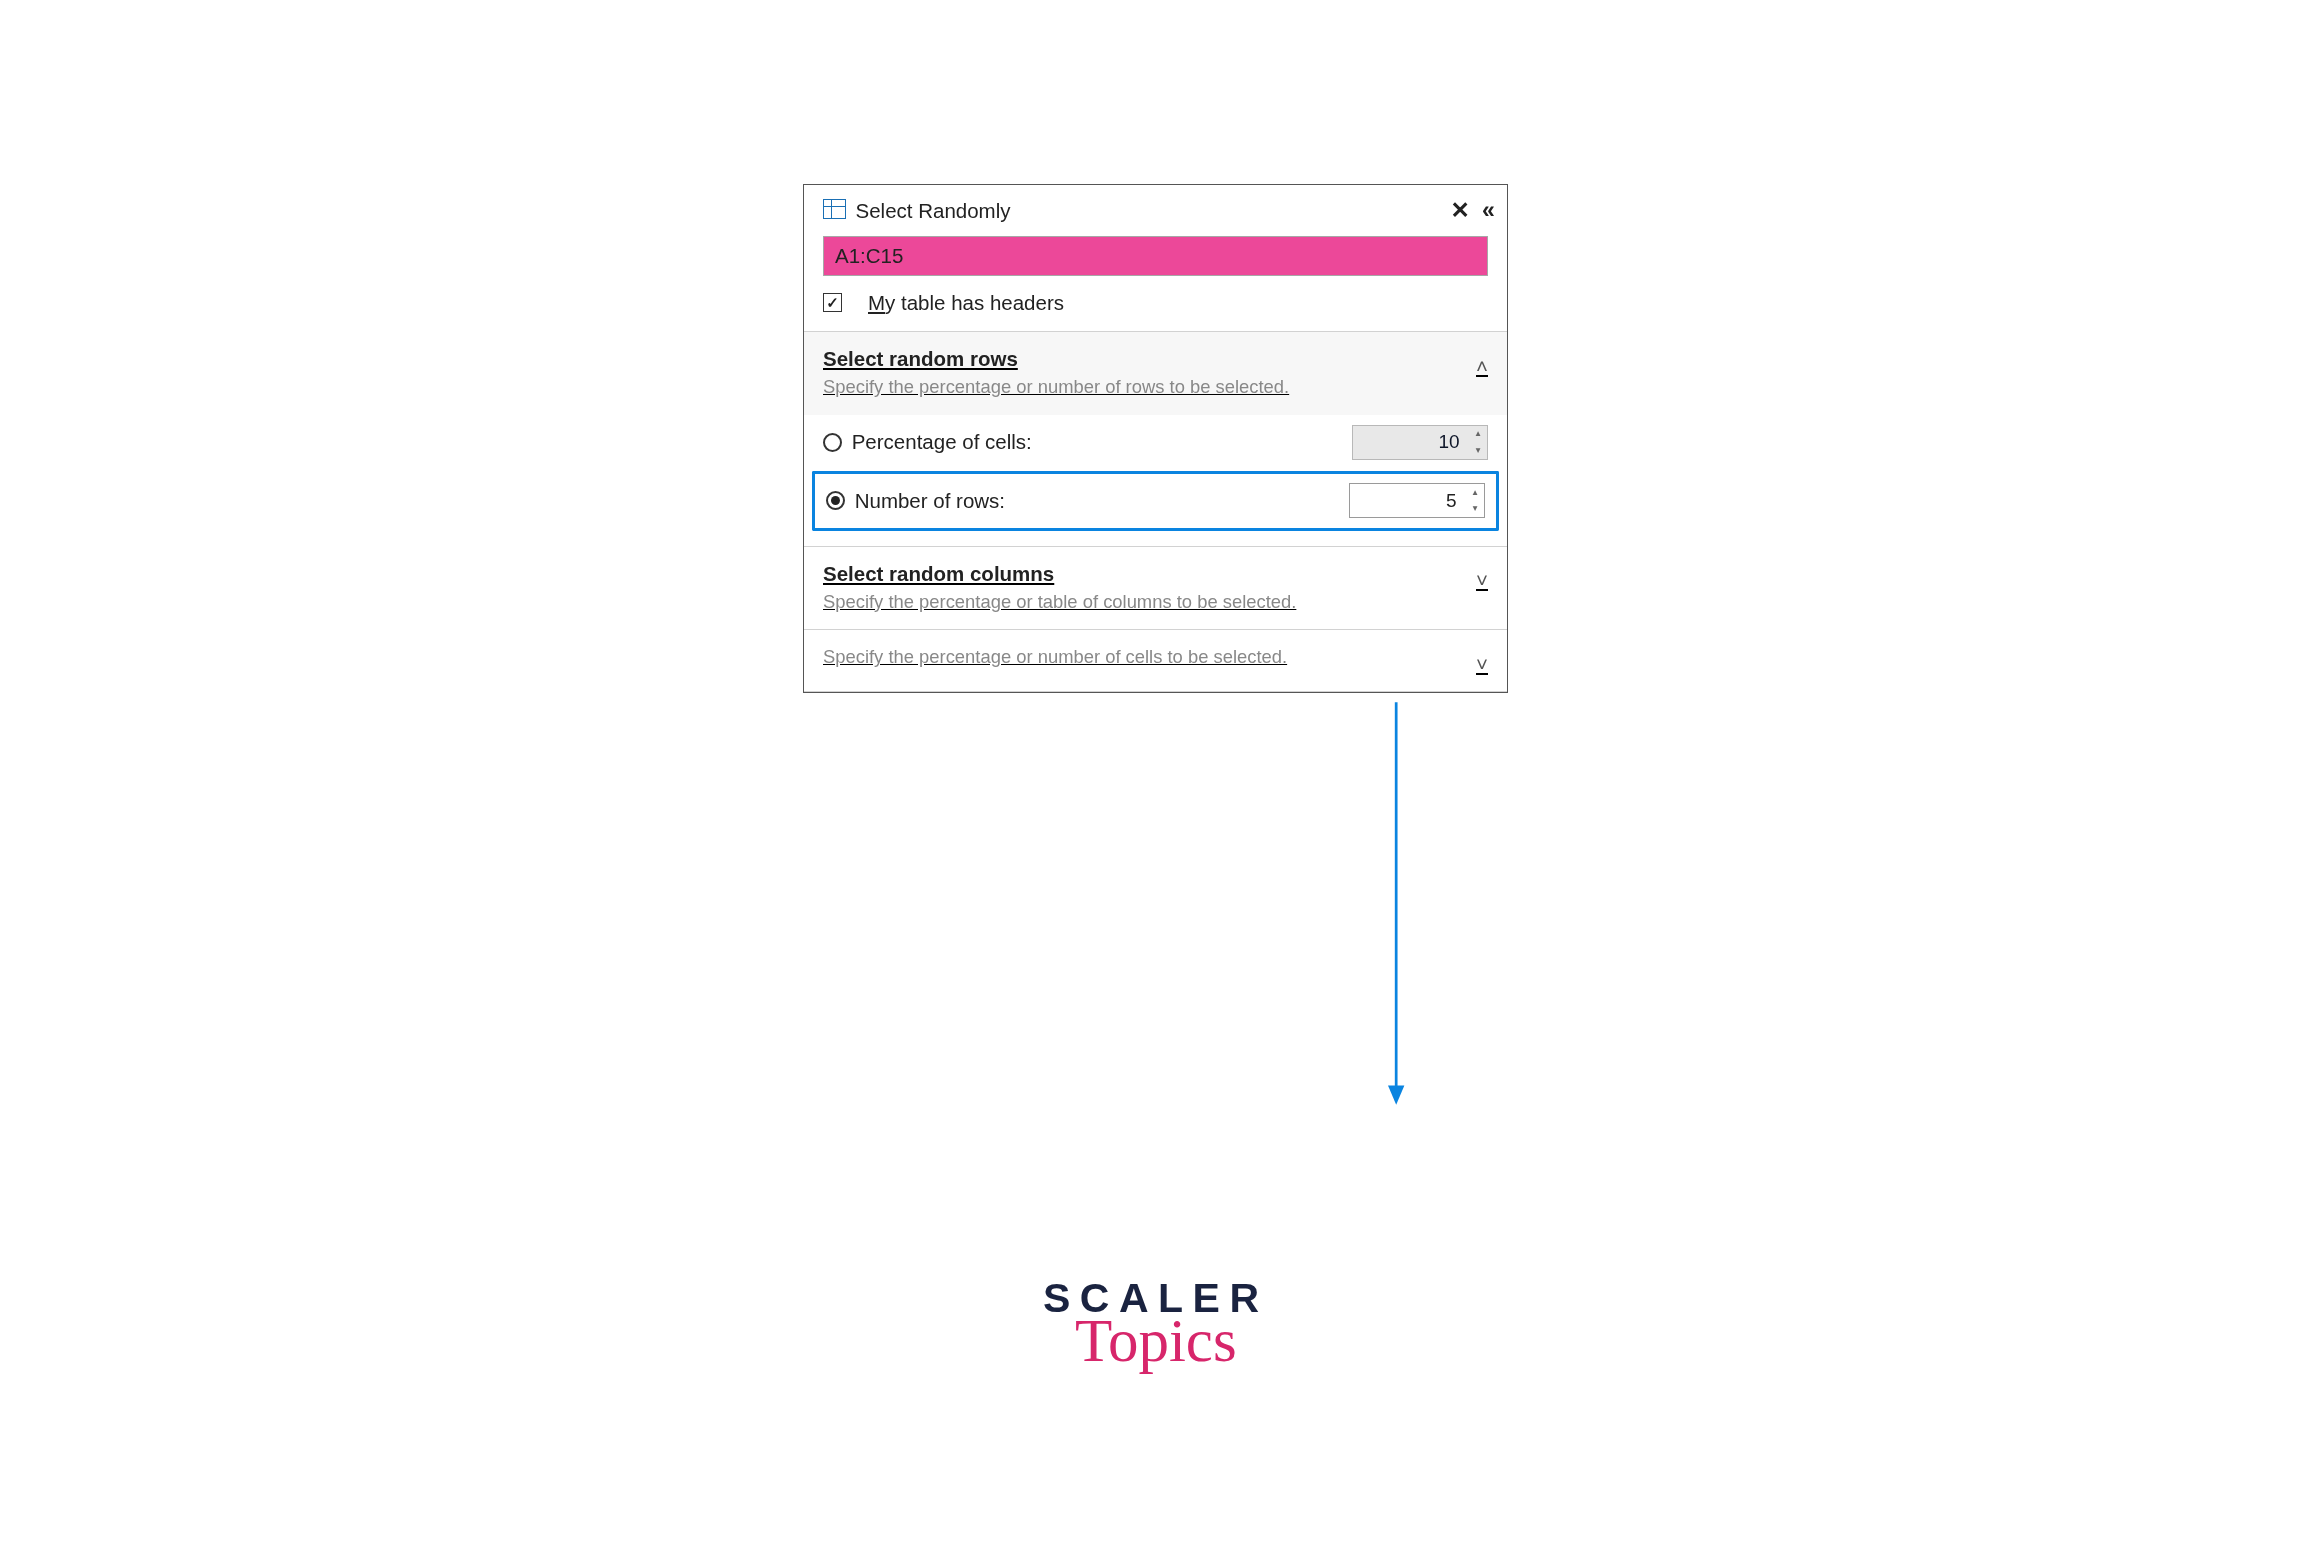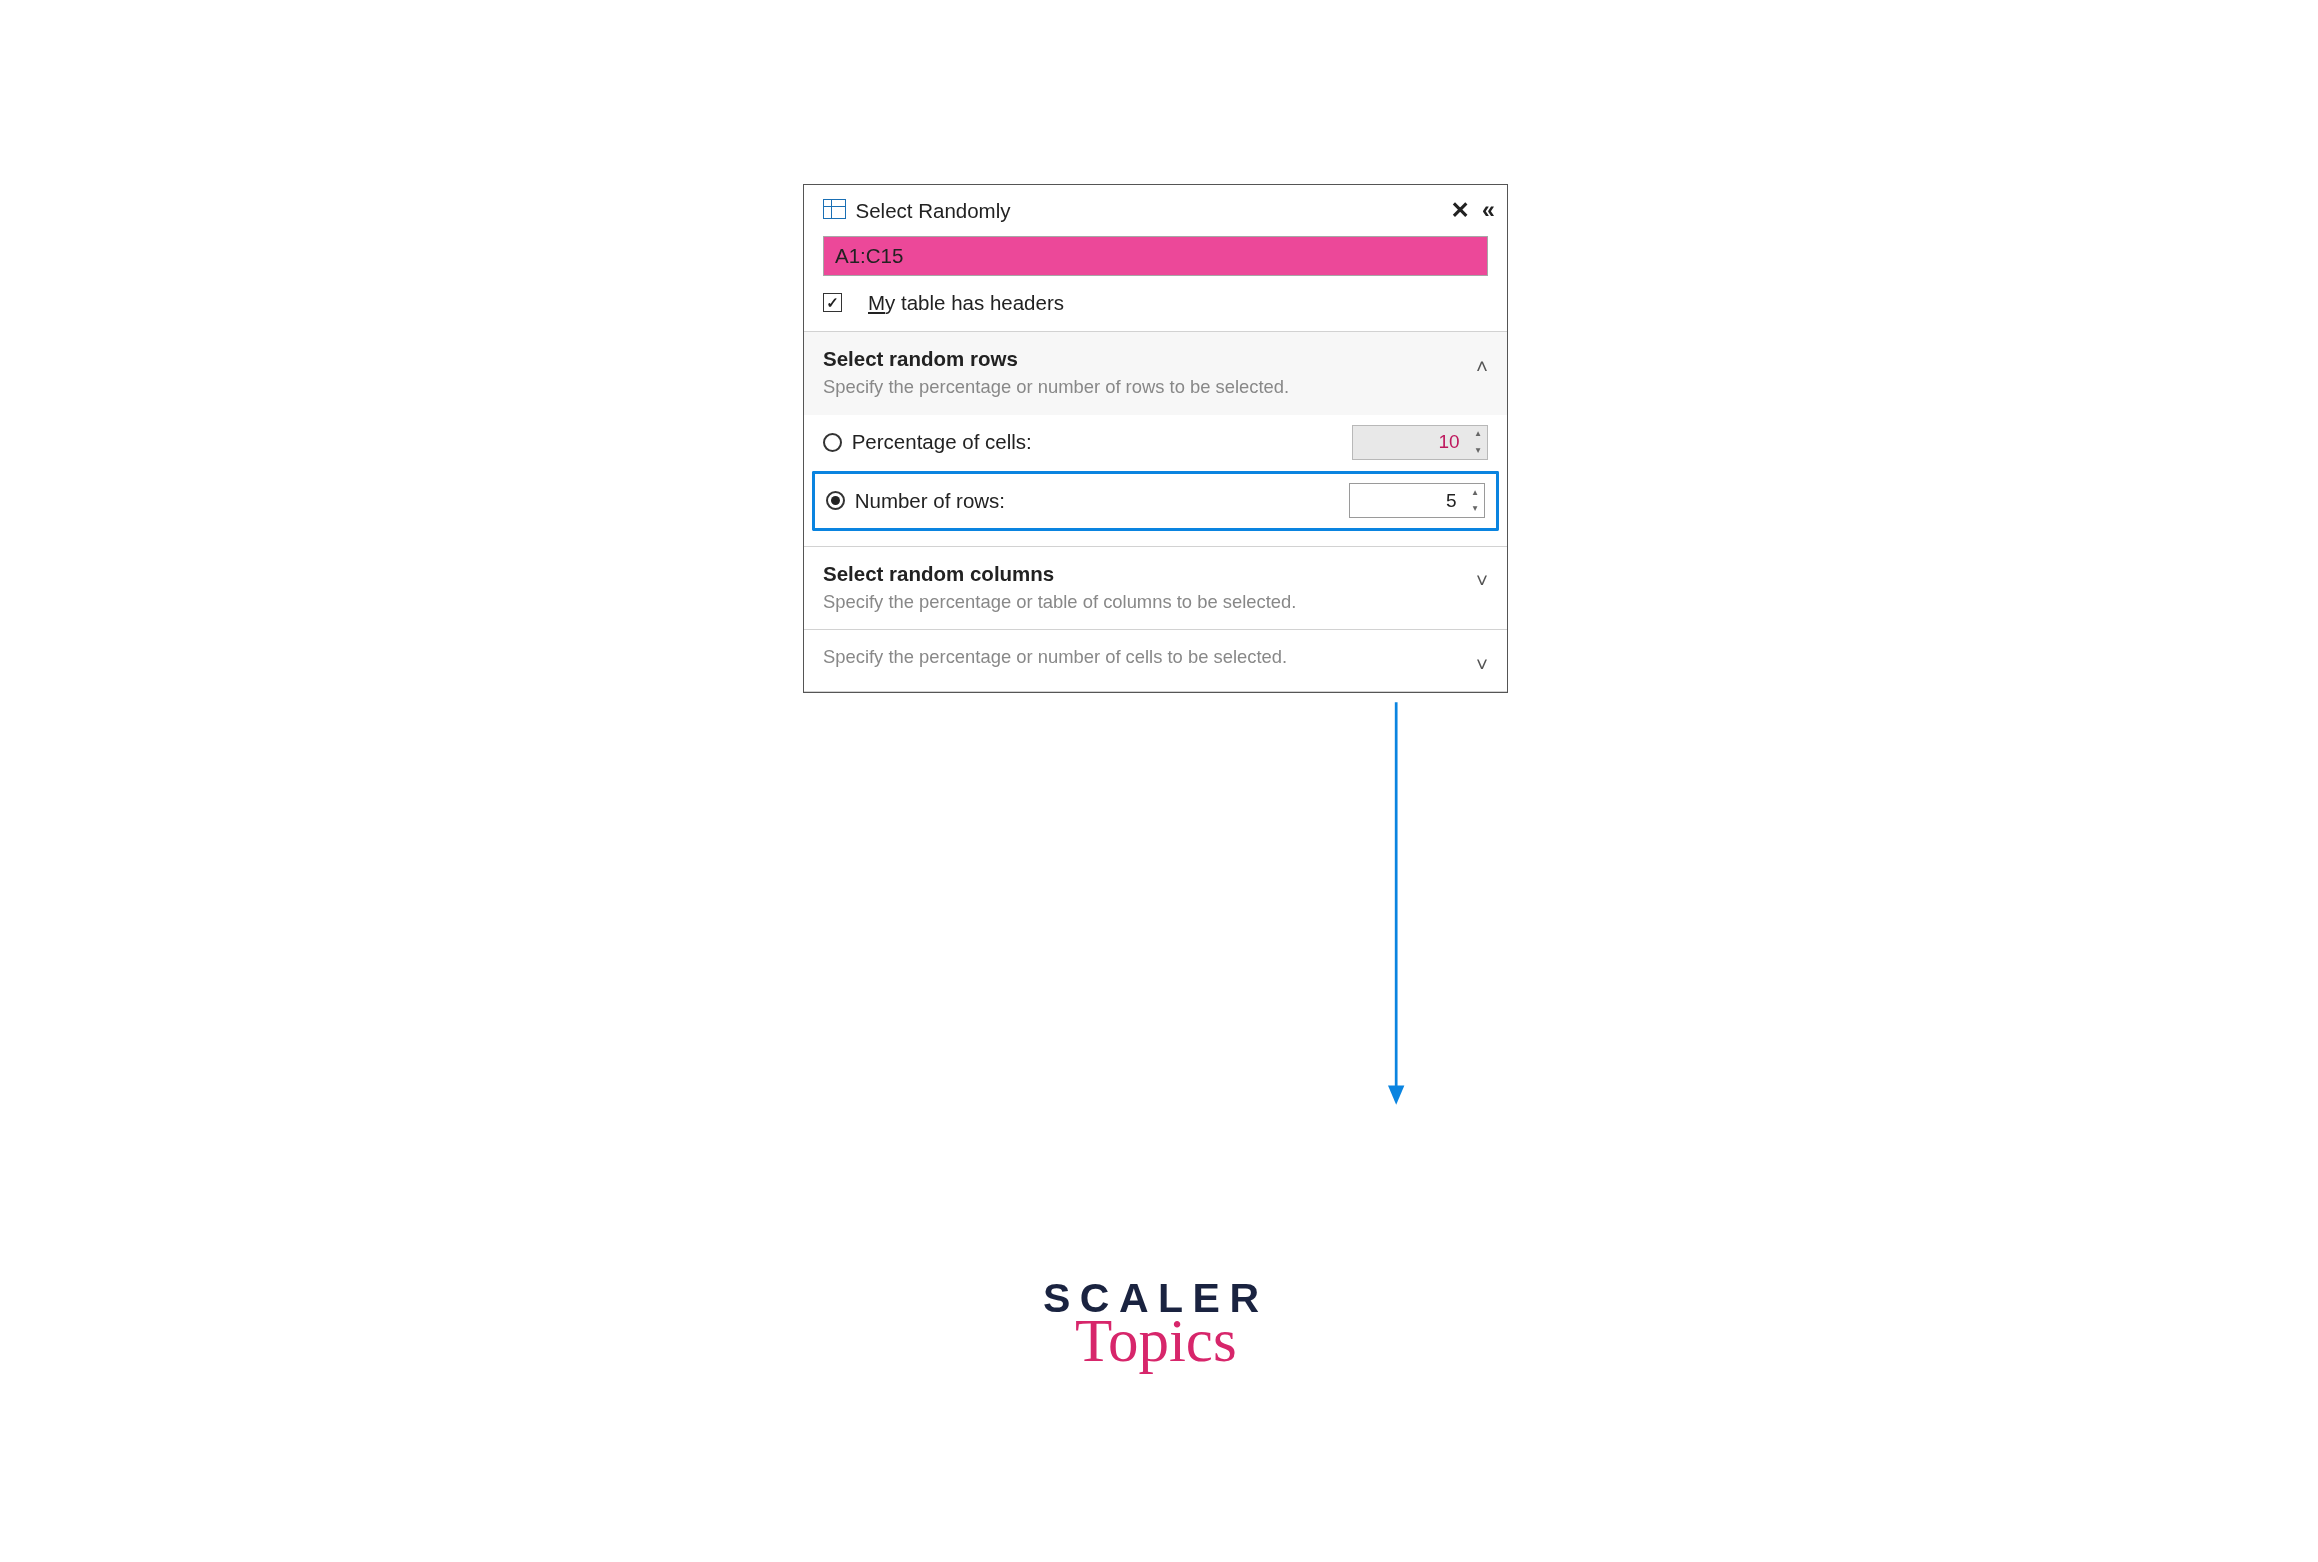--- a/index.html
+++ b/index.html
@@ -60,21 +60,21 @@
     display: inline-flex; align-items: center; justify-content: center;
     font-size: 15px; line-height: 1;
   }
   .chk.checked::before { content: "✓"; color: #222; font-weight: bold; }
   .underline-first { text-decoration: underline; }
   .section {
     border-bottom: 0.7px solid #d2d2d2;
   }
   .section-body {
     padding: 15px 19px;
-    display: flex; align-items: flex-start; gap: 8.2px;
+    display: flex; align-items: flex-start; gap: 8.2px; text-decoration: underline;
   }
   .section-body-first { background: #f7f7f7; }
   .section-text { flex: 1; }
   .section-title { font-size: 20.5px; font-weight: 600; color: #222; margin-bottom: 4.1px; }
   .section-desc { font-size: 18.4px; color: #888; line-height: 1.35; max-width: 504px; }
   .section-chevron { font-size: 20.5px; color: #555; padding-top: 6.8px; }
   .options-area { padding: 0 8.2px 15px 8.2px; }
   .option-row {
     display: flex; align-items: center;
     padding: 9.5px 11px;
@@ -103,21 +103,21 @@
     font-size: 19px; color: #222;
   }
   .spinner-btns {
     display: flex; flex-direction: column; width: 17.7px;
   }
   .spinner-btns span {
     flex: 1; display: flex; align-items: center; justify-content: center;
     font-size: 8.2px; color: #666;
   }
   .spinner.disabled { background: #e8e8e8; border: 1.4px solid #b8b8b8; }
-  .spinner.disabled .spinner-val { color: #be185d; }
+  .spinner.disabled .spinner-val { color: #0f172a; }
   .spinner.enabled { background: #fff; border: 1.4px solid #9a9a9a; }
   .footer {
     padding: 23px 19px;
     display: flex; justify-content: flex-end;
   }
   .select-btn {
     background: #4a9ad1;
     color: #fff;
     border: 1.4px dotted #fff;
     outline: 1.4px solid #4a9ad1;

